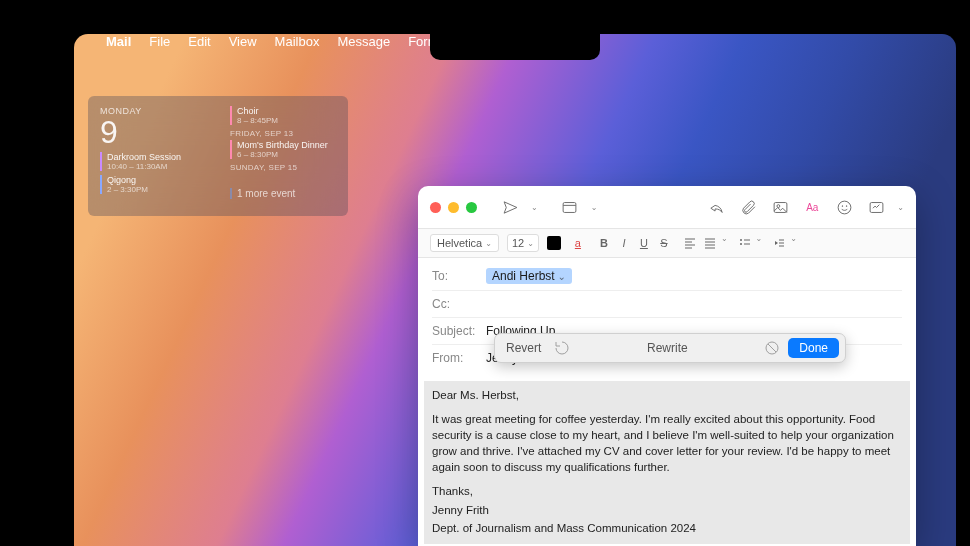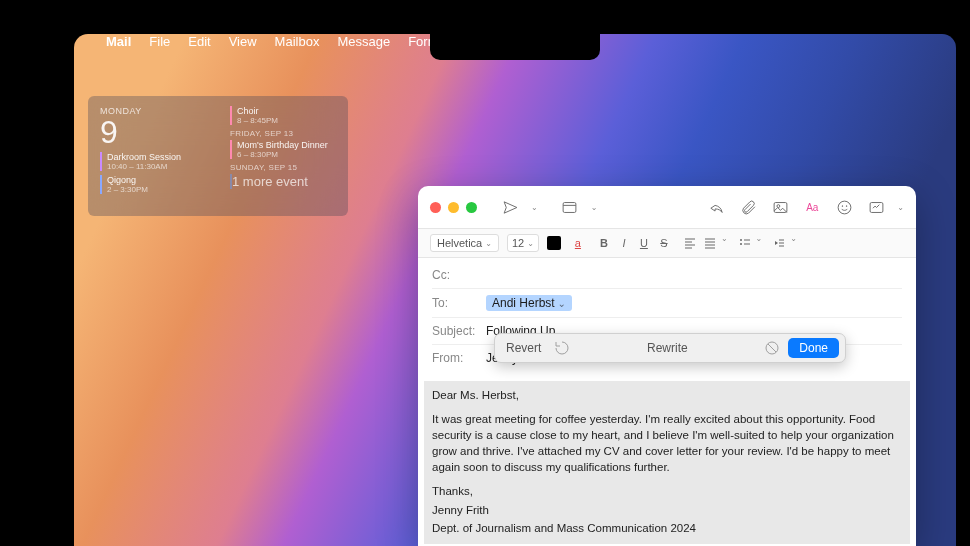--- a/index.html
+++ b/index.html
@@ -14,21 +14,21 @@
 .widget{position:absolute;top:62px;left:14px;width:260px;height:120px;background:rgba(70,70,90,0.35);backdrop-filter:blur(20px);border-radius:6px;padding:10px 12px;color:rgba(255,255,255,0.92);display:flex;gap:12px}
 .widget-left{flex:0 0 118px}
 .widget-day{font-size:9px;letter-spacing:0.5px;color:rgba(255,255,255,0.75)}
 .widget-date{font-size:32px;font-weight:300;line-height:1}
 .widget-events{margin-top:4px}
 .ev{border-left:2px solid;padding-left:5px;margin-bottom:4px}
 .ev-title{font-size:9px;font-weight:500;white-space:nowrap;overflow:hidden;text-overflow:ellipsis}
 .ev-time{font-size:8px;color:rgba(255,255,255,0.65)}
 .widget-right{flex:1;font-size:9px}
 .day-header{font-size:8px;letter-spacing:0.3px;color:rgba(255,255,255,0.65);margin-top:3px;margin-bottom:2px}
-.more-link{font-size:13px;color:rgba(255,255,255,0.7);border-left:2px solid #8a8aa8;margin-top:2px}
+.more-link{font-size:10px;color:rgba(255,255,255,0.7);border-left:2px solid #8a8aa8;padding-left:5px;margin-top:16px}
 .compose{position:absolute;top:152px;left:344px;width:498px;bottom:0;background:#fff;border-radius:10px 10px 0 0;box-shadow:0 12px 40px rgba(0,0,0,0.3);overflow:hidden;display:flex;flex-direction:column}
 .c-toolbar{height:42px;display:flex;align-items:center;padding:0 12px;gap:10px}
 .traffic{display:flex;gap:7px;margin-right:12px}
 .tl{width:11px;height:11px;border-radius:50%}
 .tl.red{background:#ff5f57}
 .tl.yel{background:#febc2e}
 .tl.grn{background:#28c840}
 .tb-icon{width:22px;height:22px;display:flex;align-items:center;justify-content:center;color:#6e6e6e;cursor:default}
 .tb-icon svg{width:17px;height:17px;stroke:currentColor;fill:none;stroke-width:1.4}
 .tb-sep{width:1px;height:18px;background:transparent}
@@ -219,26 +219,26 @@
                 <line x1="6" y1="6" x2="11" y2="6" stroke="#666"></line>
                 <line x1="6" y1="9" x2="11" y2="9" stroke="#666"></line>
               </svg>
             </div>
           <span class="chev">⌄</span>
         </div>
       </div>
 
       <div class="headers">
         <div class="hrow">
+          <span class="hlabel">To:</span>
+          <span class="hval"><span class="recipient-chip">Andi Herbst</span></span>
+        </div>
+        <div class="hrow">
           <span class="hlabel">Cc:</span>
           <span class="hval"></span>
-        </div>
-        <div class="hrow">
-          <span class="hlabel">To:</span>
-          <span class="hval"><span class="recipient-chip">Andi Herbst</span></span>
         </div>
         <div class="hrow">
           <span class="hlabel">Subject:</span>
           <span class="hval">Following Up</span>
         </div>
         <div class="hrow" style="border-bottom:none">
           <span class="hlabel">From:</span>
           <span class="hval">Jenny Fr</span>
         </div>
       </div>

